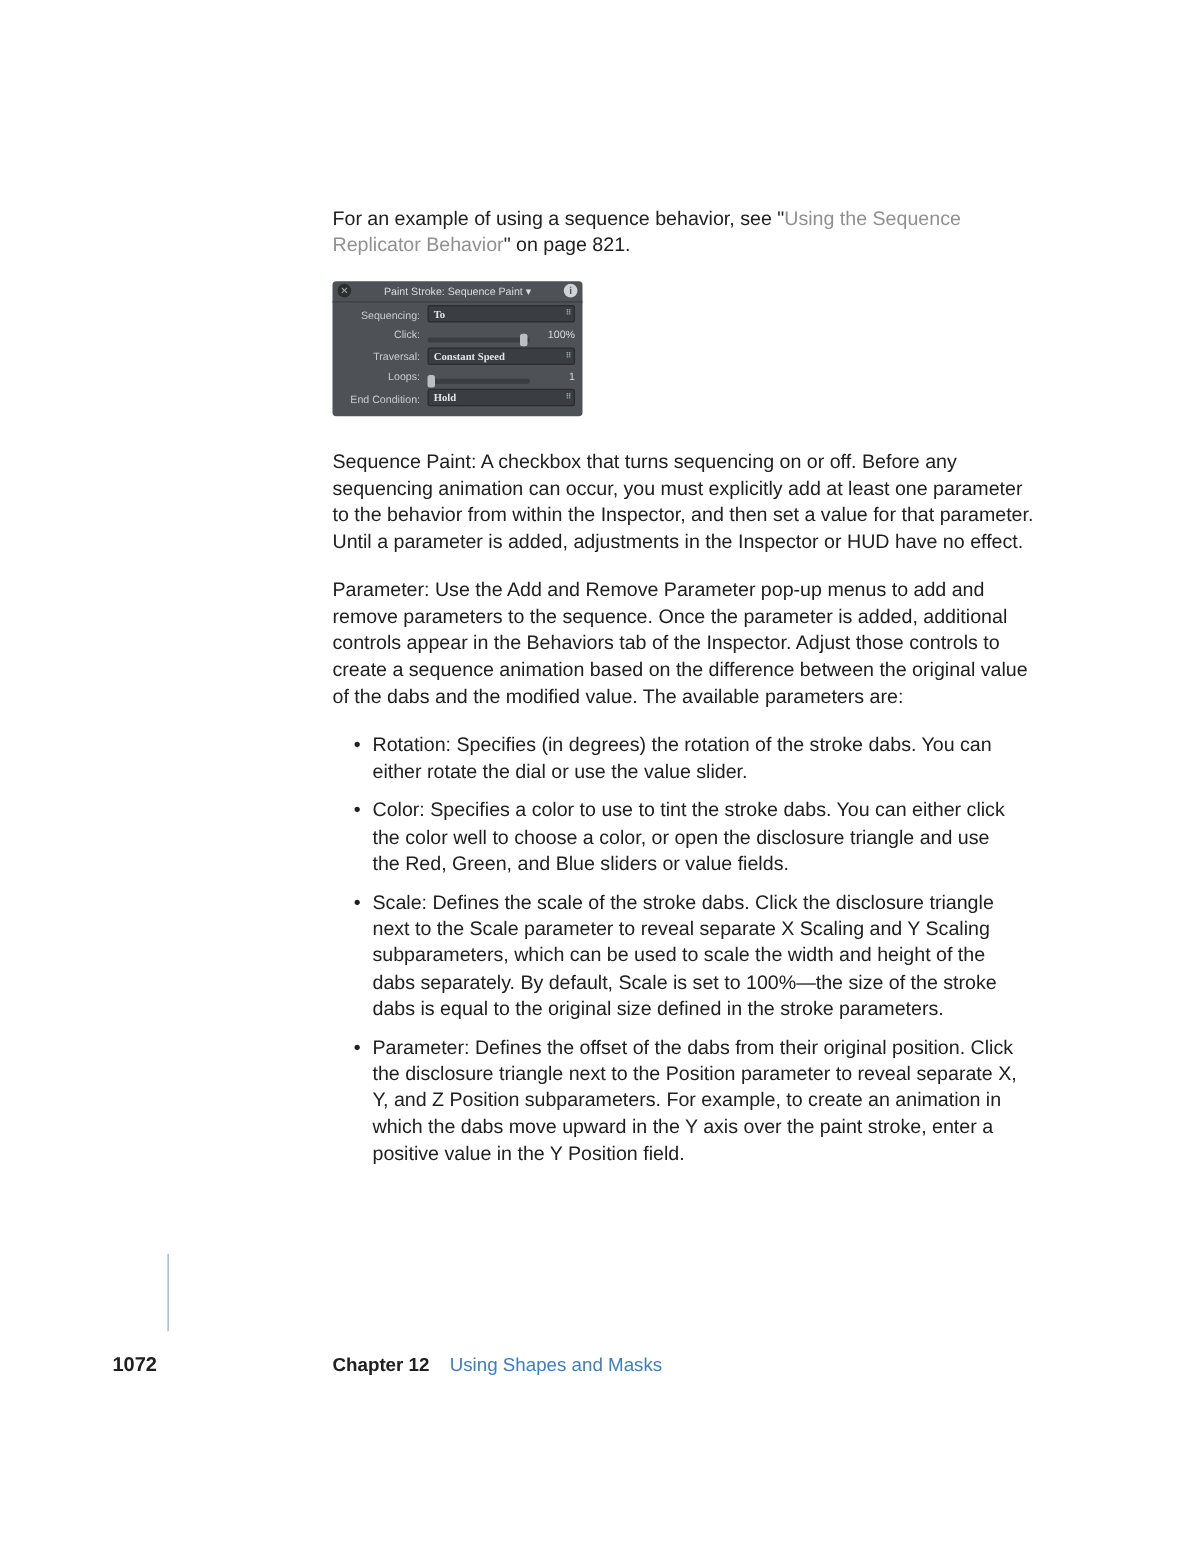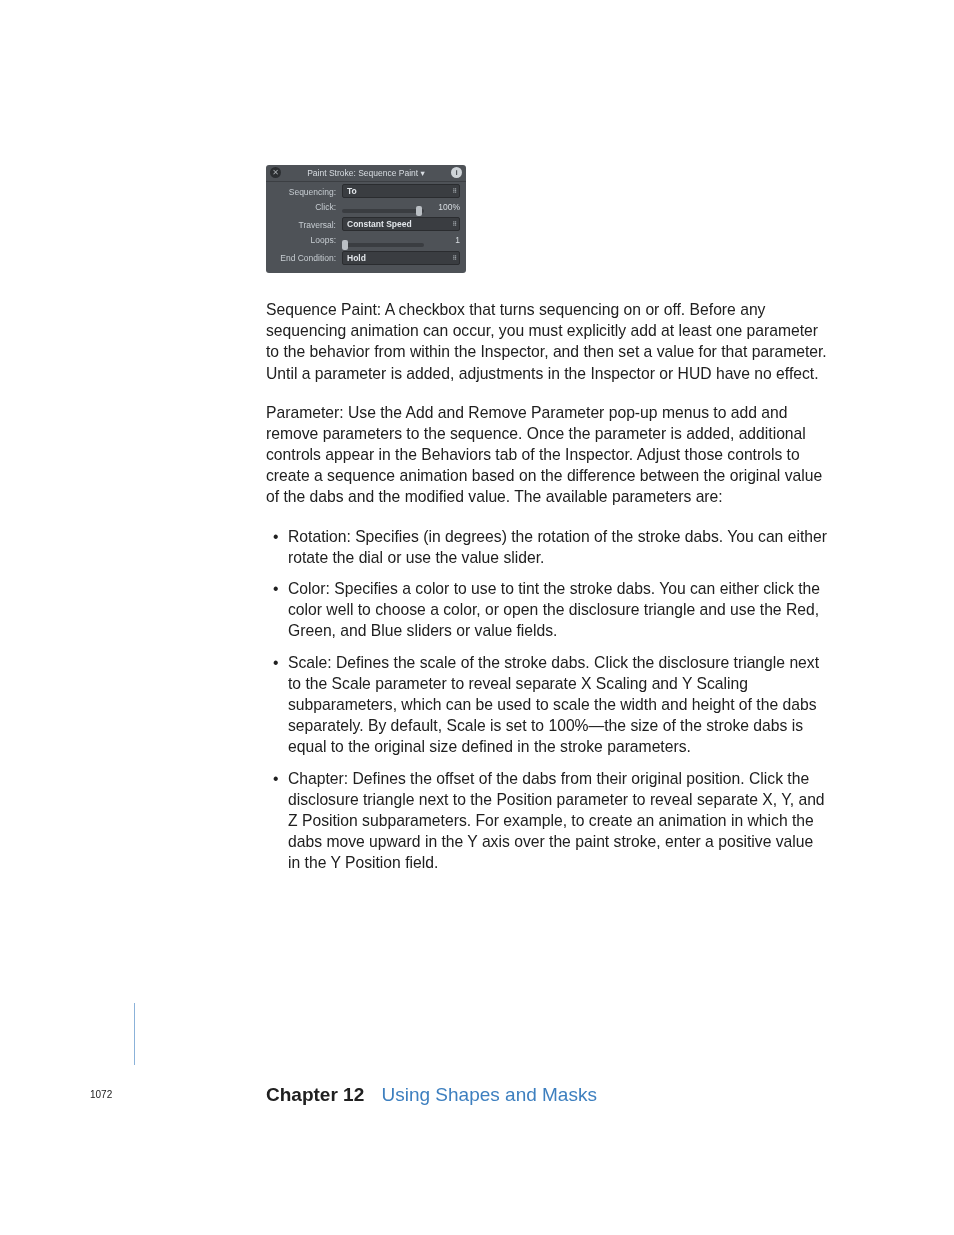--- a/index.html
+++ b/index.html
@@ -77,20 +77,21 @@
     flex: 1;
     height: 12px; line-height: 12px;
     background: #3a3d41;
     border: 1px solid #2a2c2f;
     border-radius: 2px;
     padding: 0 4px;
     color: #e2e6ea;
     font-weight: 700;
     white-space: nowrap;
     position: relative;
+    font-family: Liberation Serif, serif;
   }
   .hud-popup::after {
     content: "⠿";
     position: absolute; right: 2px; top: 0; color: #9aa0a5; font-size: 6px;
   }
   .hud-slider {
     flex: 1;
     height: 4px;
     background: #3a3d41;
     border-radius: 2px;
@@ -108,21 +109,21 @@
     color: #d8dde2;
     padding-left: 4px;
     white-space: nowrap;
   }
 
   .subtitle { font-weight: 700; margin: 0 0 16px 0; }
 
   ul.params {
     list-style: none;
     padding: 0;
-    margin: 4px;
+    margin: 14px;
   }
   ul.params > li {
     position: relative;
     padding-left: 18px;
     margin-bottom: 10px;
     line-height: 1.35;
   }
   ul.params > li::before {
     content: "•";
     position: absolute;
@@ -132,46 +133,49 @@
   }
 
   .footer {
     position: absolute;
     left: 90px;
     bottom: 107px;
     width: 740px;
     height: 44px;
   }
   .page-num {
-    font-weight: 400;
-    font-size: 10px;
+    font-weight: 700;
+    font-size: 16px;
   }
   .chapter {
     position: absolute;
     left: 176px;
     top: 0;
-    font-size: 19px;
+    font-size: 15px;
   }
   .chapter .num { font-weight: 700; }
   .chapter .title { color: #3d7fbf; padding-left: 12px; }
   .rule {
     position: absolute;
     left: 44px;
     bottom: 63px;
     width: 1px;
     height: 62px;
     background: #3d7fbf;
     opacity: 0.6;
   }
 </style>
 </head>
 <body>
 
 <div class="content">
 
+  <p class="para">
+    <span>For an example of using a sequence behavior, see "</span><span class="link">Using the Sequence Replicator Behavior</span><span>" on page 821.</span>
+  </p>
 
 
   <div class="hud">
     <div class="hud-title">
       <span class="close">✕</span>
       <span>Paint Stroke: Sequence Paint ▾</span>
       <span class="info">i</span>
     </div>
     <div class="hud-row">
       <div class="hud-label">Sequencing:</div>
@@ -232,21 +236,21 @@
       <span class="bold">Color:</span>
       <span> </span>
       <span>Specifies a color to use to tint the stroke dabs. You can either click the color well to choose a color, or open the disclosure triangle and use the Red, Green, and Blue sliders or value fields.</span>
     </li>
     <li>
       <span class="bold">Scale:</span>
       <span> </span>
       <span>Defines the scale of the stroke dabs. Click the disclosure triangle next to the Scale parameter to reveal separate X Scaling and Y Scaling subparameters, which can be used to scale the width and height of the dabs separately. By default, Scale is set to 100%—the size of the stroke dabs is equal to the original size defined in the stroke parameters.</span>
     </li>
     <li>
-      <span class="bold">Chapter:</span>
+      <span class="bold">Parameter:</span>
       <span> </span>
       <span>Defines the offset of the dabs from their original position. Click the disclosure triangle next to the Position parameter to reveal separate X, Y, and Z Position subparameters. For example, to create an animation in which the dabs move upward in the Y axis over the paint stroke, enter a positive value in the Y Position field.</span>
     </li>
   </ul>
 
 </div>
 
 <div class="footer">
   <span class="page-num">1072</span>
   <span class="chapter">

